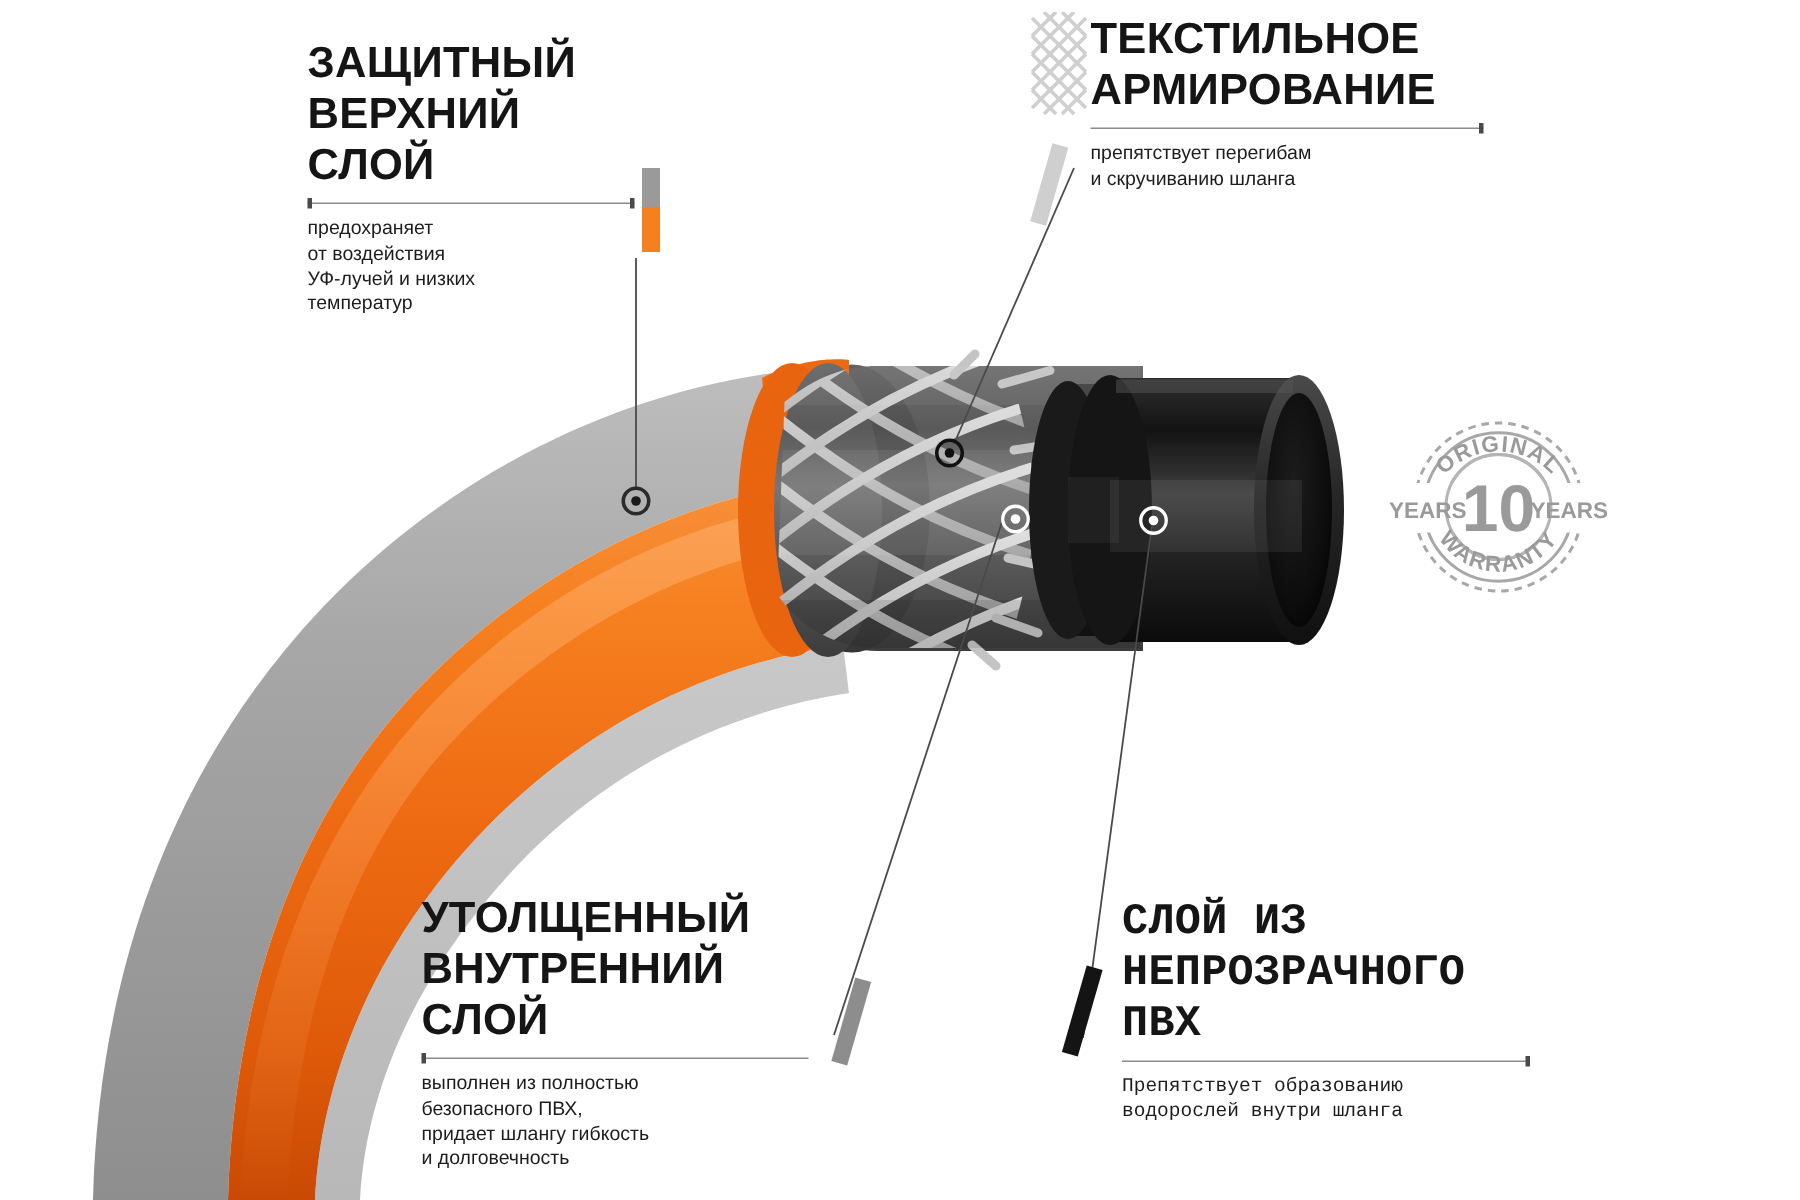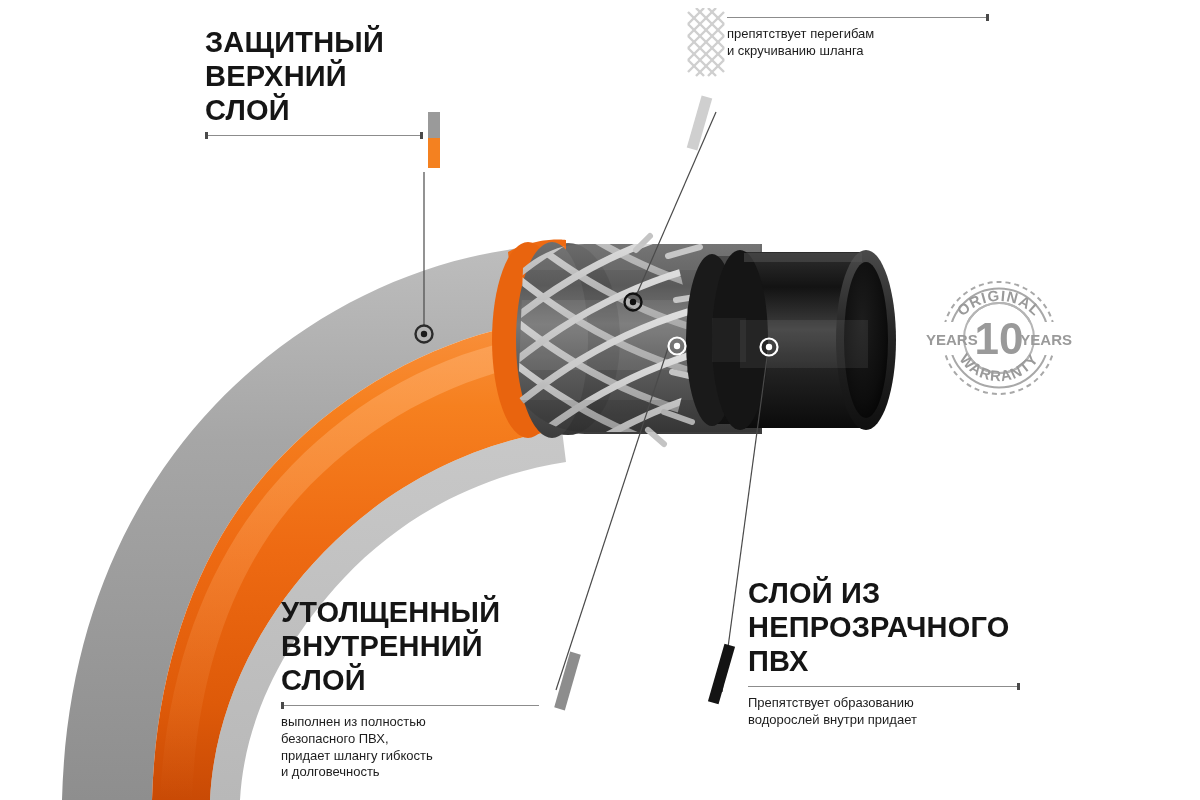--- a/index.html
+++ b/index.html
@@ -40,21 +40,21 @@
     font-size:13px;line-height:1.3;color:#1d1d1d;margin:0;white-space:pre-line;font-weight:normal;
   }
 
   
   #block-protective{left:205px;top:2px;width:218px;margin-top:24px;}
   
   #block-textile{left:727px;top:10px;width:262px;}
   
   #block-inner{left:281px;top:596px;width:258px;}
   
-  #block-opaque{left:748px;top:577px;width:272px;}
+  #block-opaque{left:748px;top:598px;width:272px;font-family:Liberation Mono, monospace;}
 
   
   .bar-swatch{position:absolute;width:12px;}
   .bar-swatch .seg{width:100%;display:block;}
 
   #swatch-protective{left:428px;top:112px;height:56px;}
   #swatch-protective .seg.gray{height:26px;background:#9a9a9a;}
   #swatch-protective .seg.orange{height:30px;background:#F48120;}
 
   .slant-bar{position:absolute;width:11px;transform:rotate(16deg);transform-origin:50% 50%;}
@@ -324,23 +324,29 @@
   </div>
   <div class="slant-bar" id="swatch-textile"></div>
   <div class="slant-bar" id="swatch-inner"></div>
   <div class="slant-bar" id="swatch-opaque"></div>
 
   <div class="callout" id="block-protective">
     <h2 class="heading">ЗАЩИТНЫЙ
 ВЕРХНИЙ
 СЛОЙ</h2>
     <div class="rule left-cap right-cap"></div>
+    <p class="body">предохраняет
+от воздействия
+УФ-лучей и низких
+температур</p>
   </div>
 
   <div class="callout" id="block-textile">
+    <h2 class="heading">ТЕКСТИЛЬНОЕ
+АРМИРОВАНИЕ</h2>
     <div class="rule right-cap"></div>
     <p class="body">препятствует перегибам
 и скручиванию шланга</p>
   </div>
 
   <div class="callout" id="block-inner">
     <h2 class="heading">УТОЛЩЕННЫЙ
 ВНУТРЕННИЙ
 СЛОЙ</h2>
     <div class="rule left-cap"></div>
@@ -349,16 +355,16 @@
 придает шлангу гибкость
 и долговечность</p>
   </div>
 
   <div class="callout" id="block-opaque">
     <h2 class="heading">СЛОЙ ИЗ
 НЕПРОЗРАЧНОГО
 ПВХ</h2>
     <div class="rule right-cap"></div>
     <p class="body">Препятствует образованию
-водорослей внутри придает</p>
+водорослей внутри шланга</p>
   </div>
 
 </div>
 
 </body></html>

